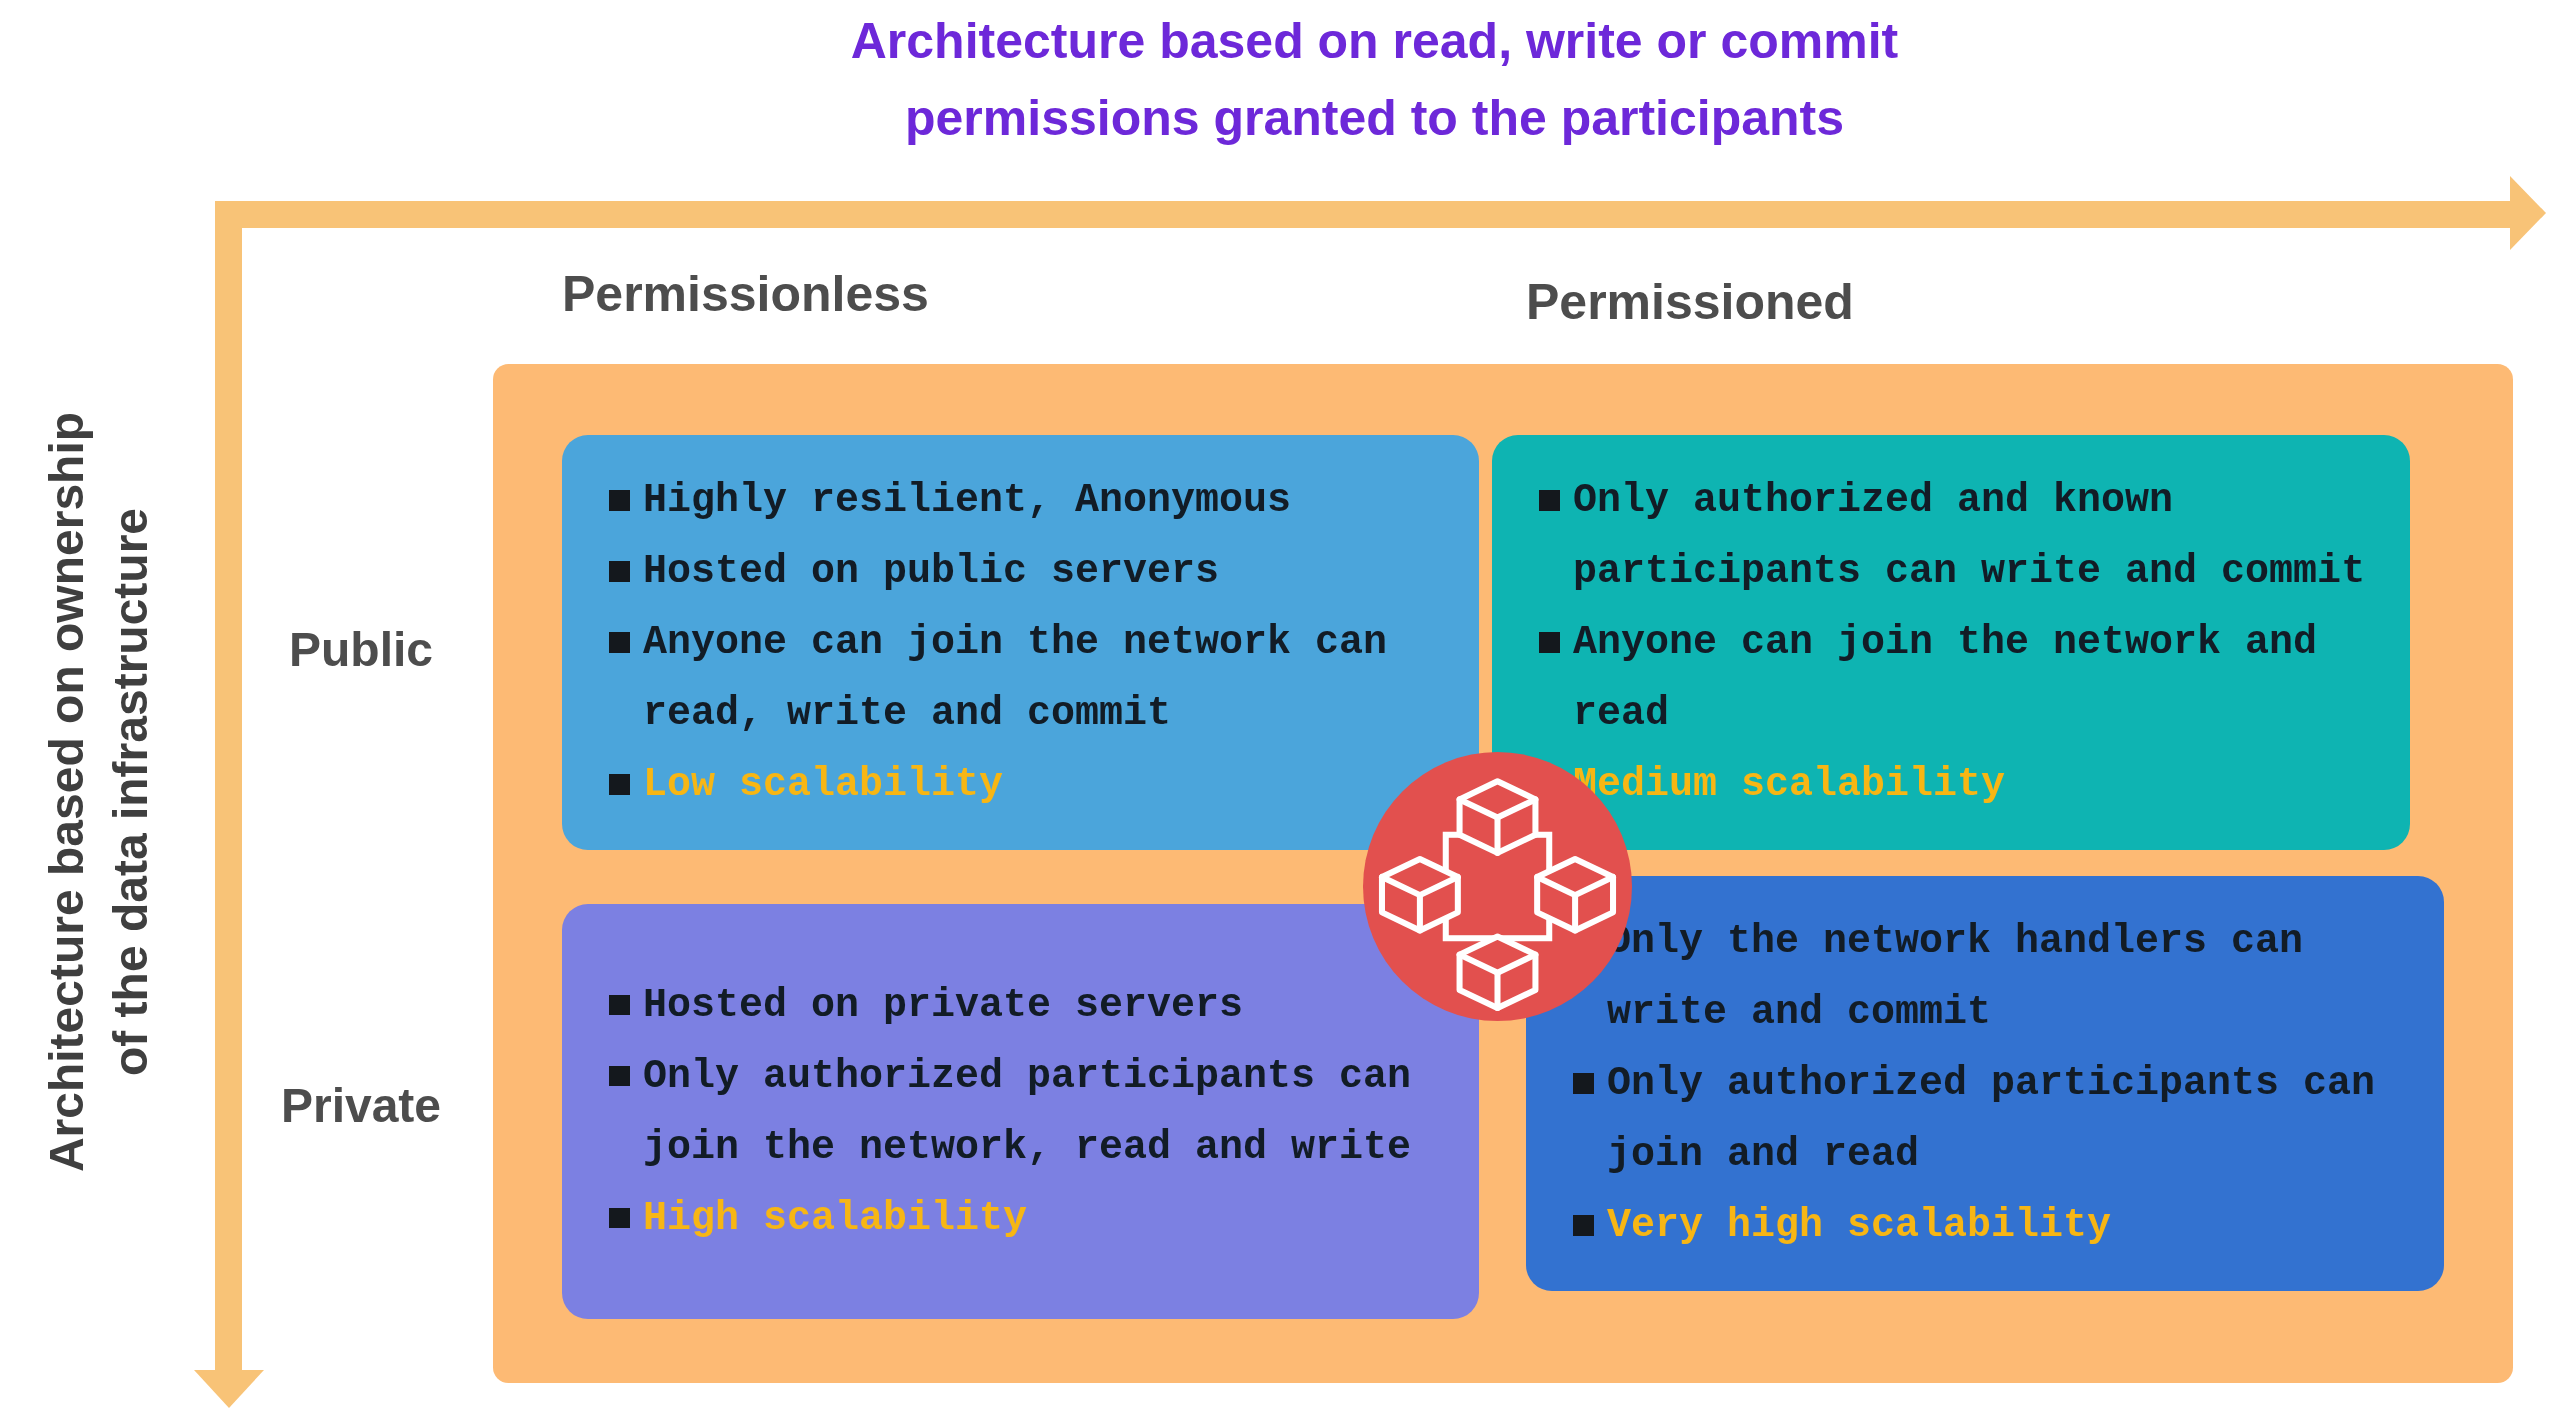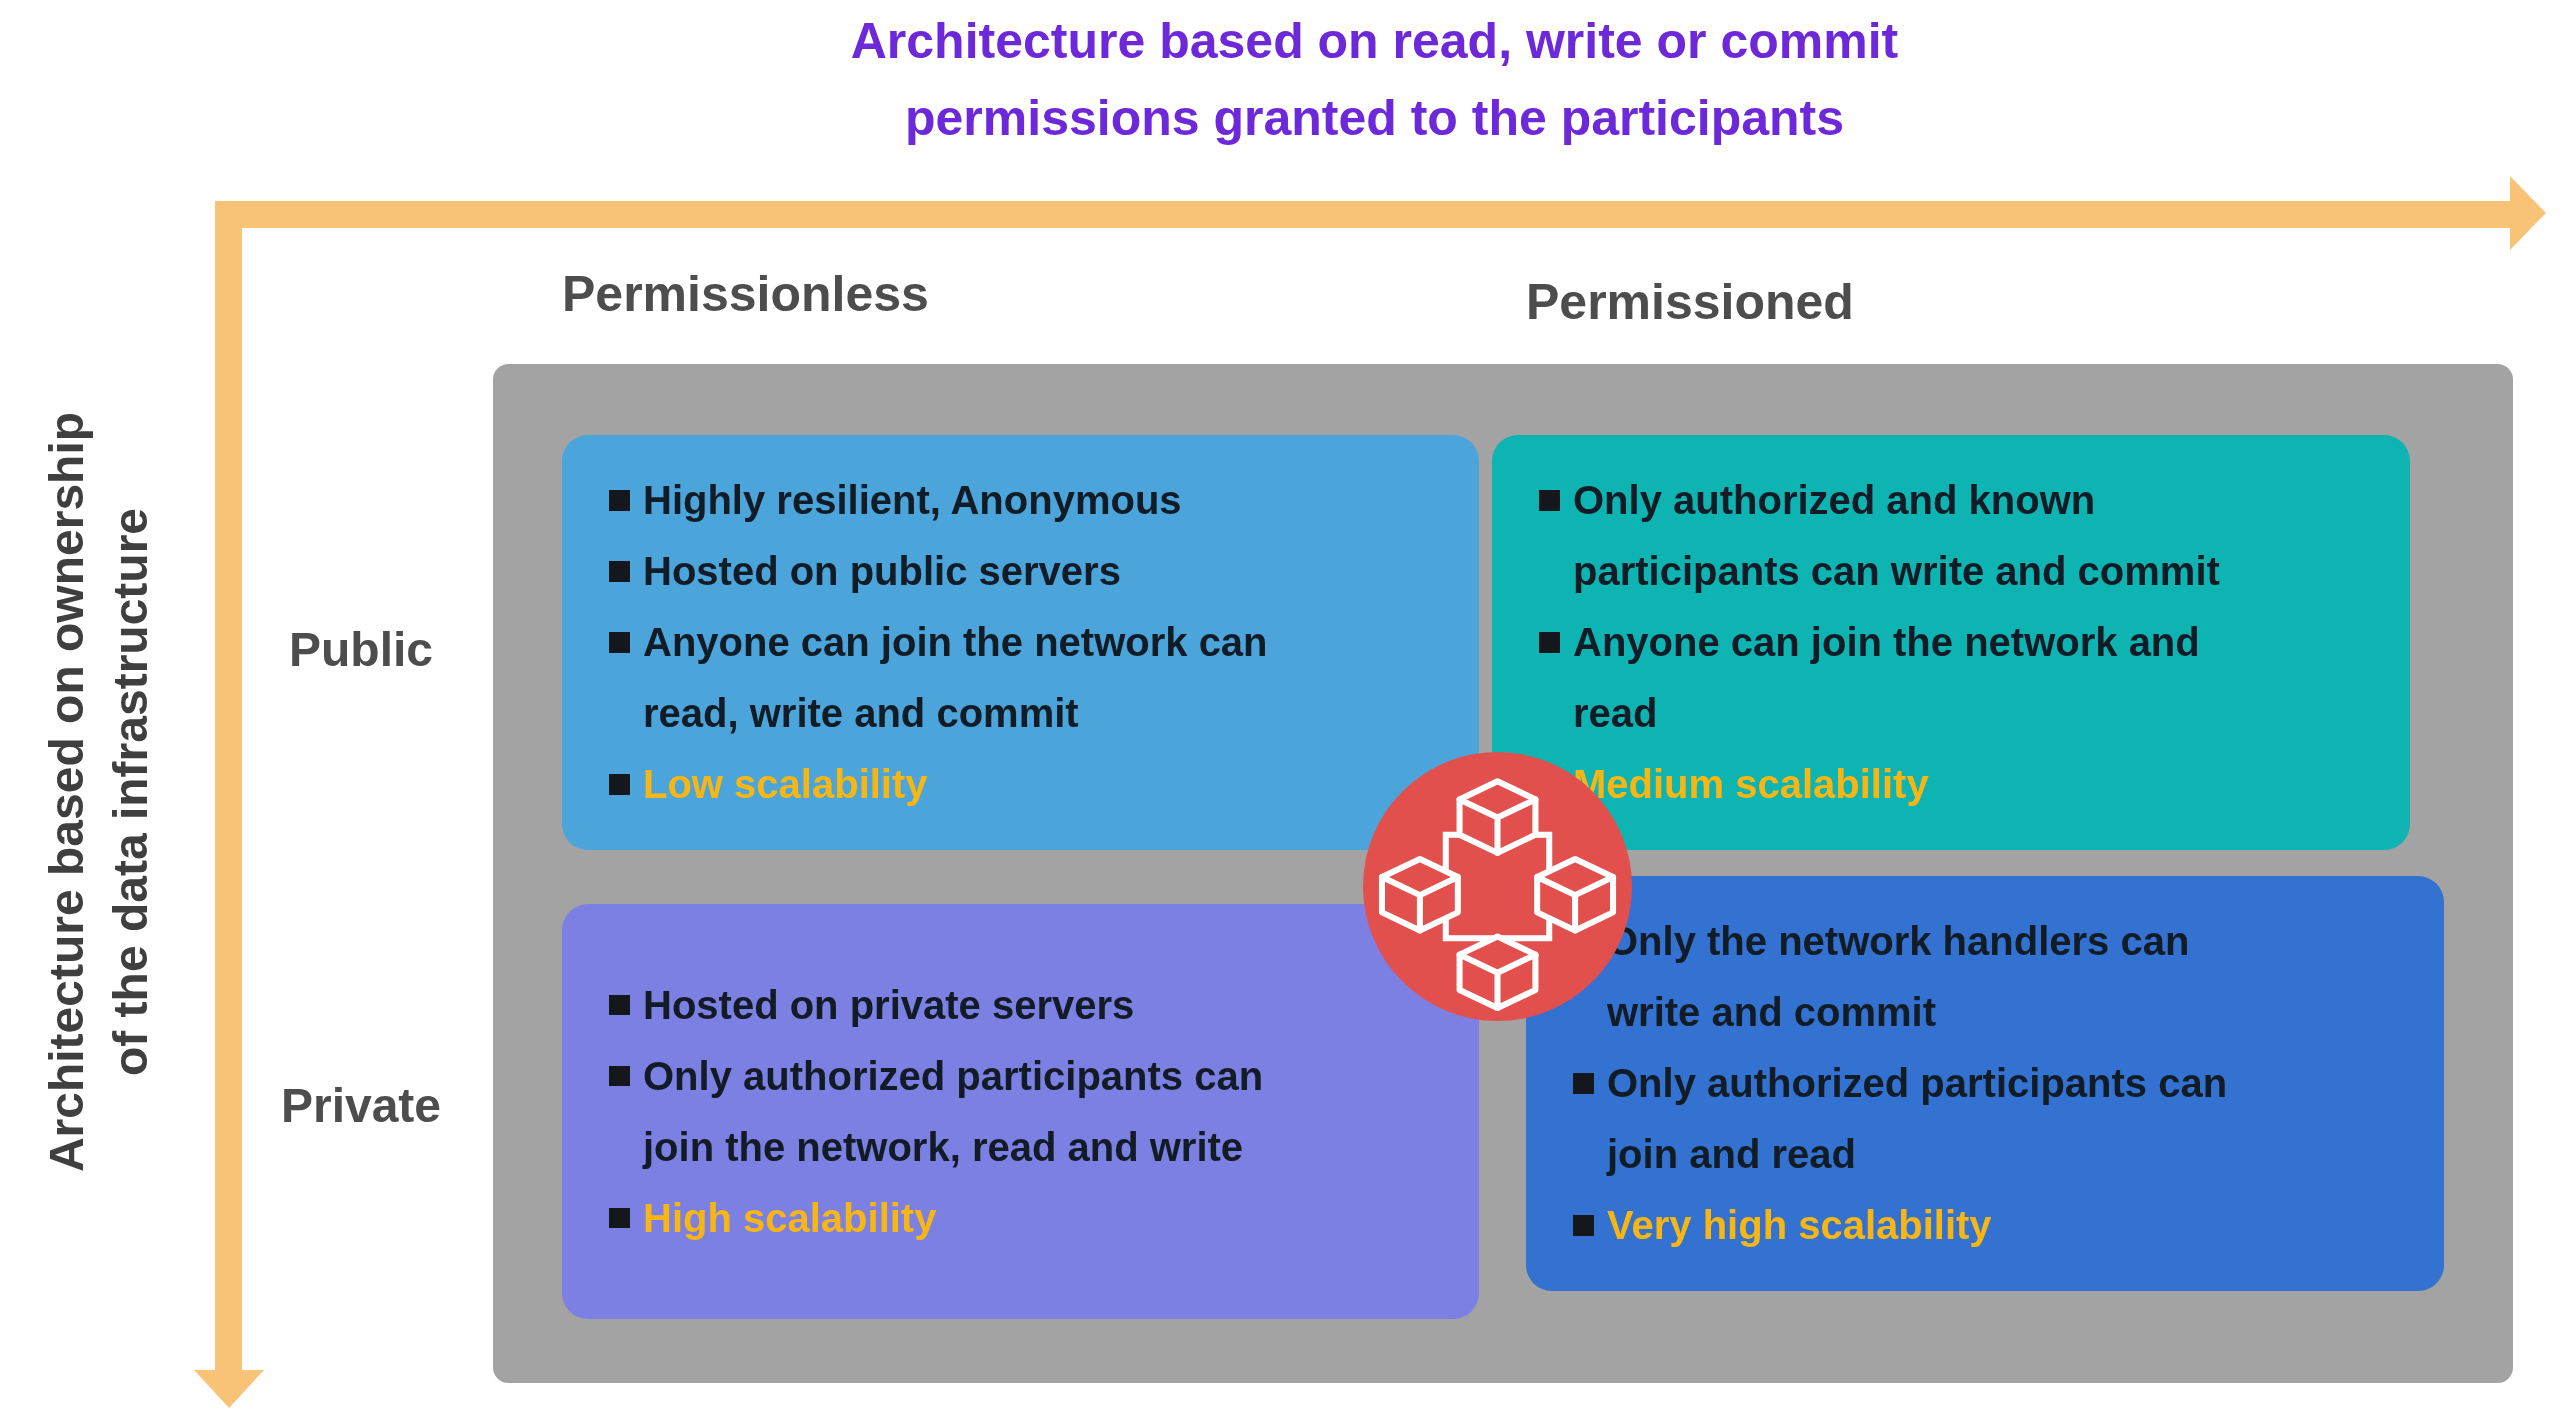--- a/index.html
+++ b/index.html
@@ -47,21 +47,21 @@
   .y-axis-label {
     position:absolute; left:-377px; top:730px; width:947px; height:124px;
     transform:rotate(-90deg);
     text-align:center; font-size:48px; font-weight:bold; color:#3f3f3f; line-height:64px;
   }
   .y-axis-label span { display:block; }
 
   
   .matrix {
     position:absolute; left:493px; top:364px; width:2020px; height:1019px;
-    background:#a3a3a3; border-radius:15.5px;
+    background:#fdba74; border-radius:15.5px;font-family:Liberation Mono, monospace;
   }
   .quad {
     position:absolute; width:917px; height:415px; border-radius:26px;
     display:flex; align-items:center;
   }
   .quad.q1 { left:69px;   top:71px;  background:#4BA5DB; }
   .quad.q2 { left:999px; top:71px;  width:918px; background:#0EB4B2; }
   .quad.q3 { left:69px;   top:540px; background:#7C80E2; }
   .quad.q4 { left:1033px; top:512px; width:918px; background:#3372D0;align-items:center; }
 

